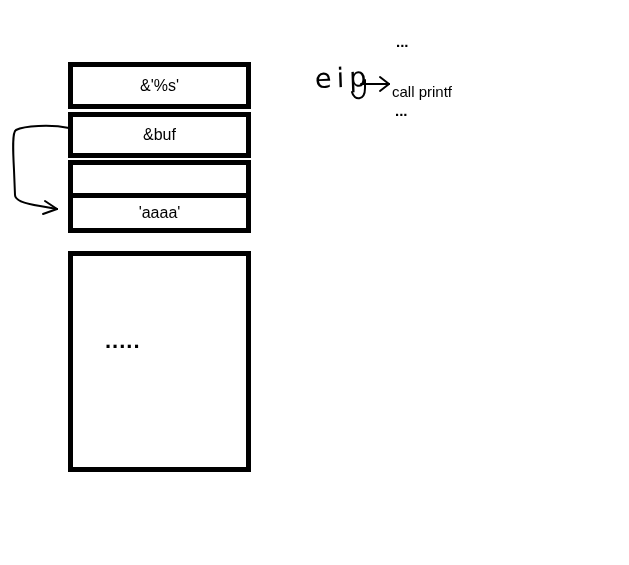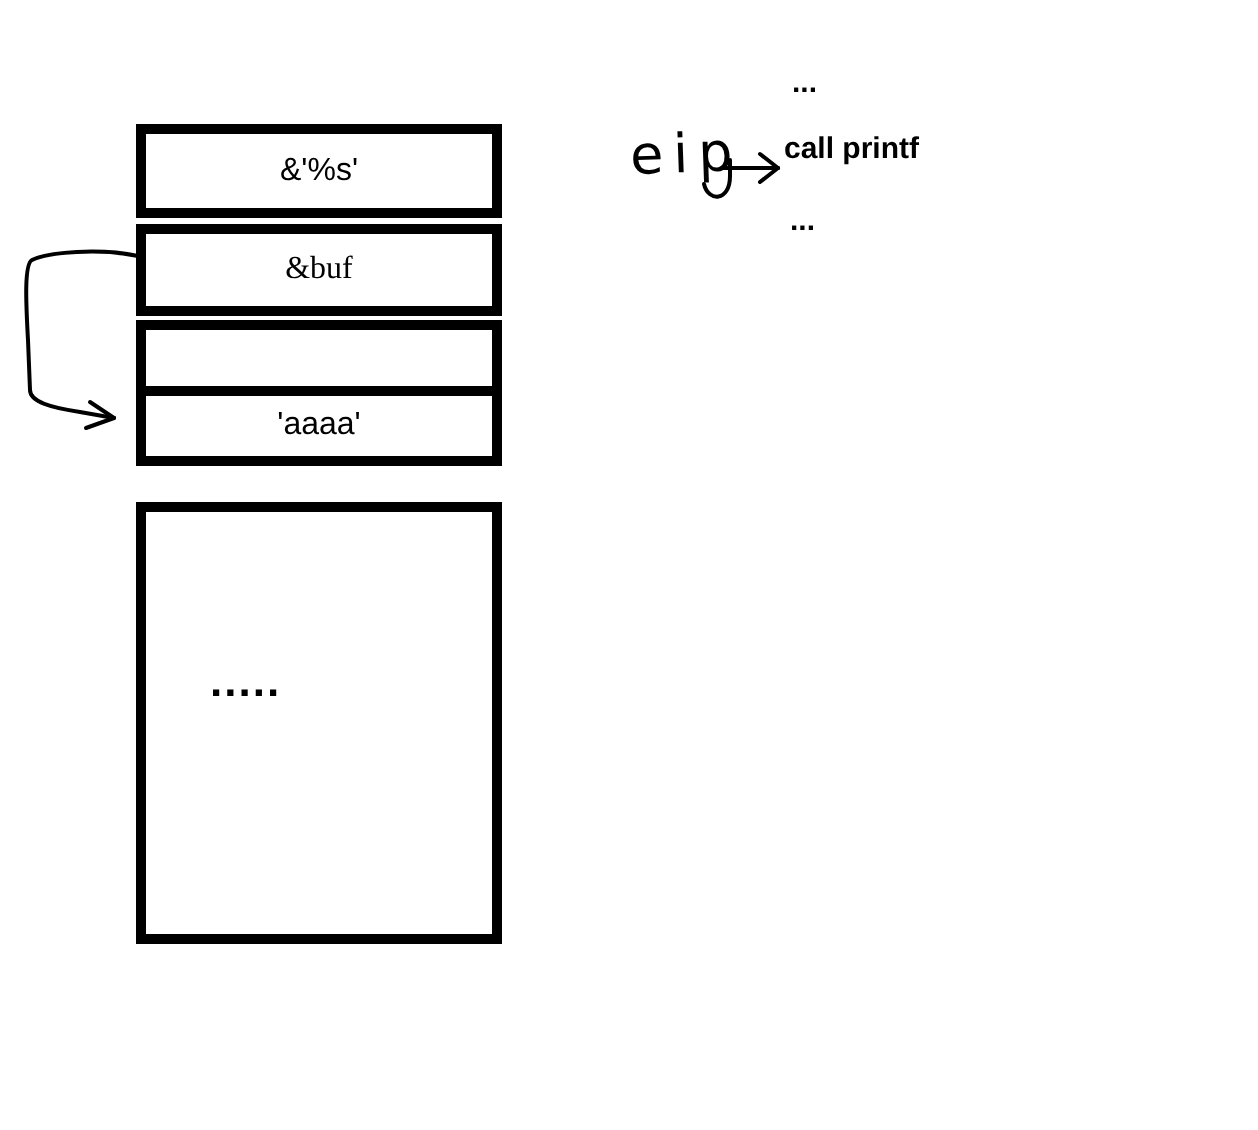--- a/index.html
+++ b/index.html
@@ -20,21 +20,21 @@
     left: 68px;
     width: 183px;
     border: 5px solid #000000;
     background: #ffffff;
     display: flex;
     align-items: center;
     justify-content: center;
     font-size: 16px;
   }
   .box-1 { top: 62px;  height: 47px; }
-  .box-2 { top: 112px; height: 46px; font-family: Liberation Serif, serif; }
+  .box-2 { top: 112px; height: 46px; }
   .box-3 { top: 160px; height: 49px; }
   .box-4 { top: 193px; height: 40px; }
   .box-5 { top: 251px; height: 221px; justify-content: flex-start; align-items: flex-start; }
   .box-5 .dots {
     margin-left: 32px;
     margin-top: 72px;
     font-size: 22px;
     font-weight: bold;
     letter-spacing: 1px;
   }
@@ -43,23 +43,22 @@
     left: 315px;
     top: 62px;
     font-size: 27px;
     letter-spacing: 5px;
     transform: rotate(-2deg);
     font-family: "DejaVu Sans", sans-serif;
   }
   .call-printf {
     position: absolute;
     left: 392px;
-    top: 66px;
+    top: 83px;
     font-size: 15px;
-    font-weight: bold;
   }
   .dots-top {
     position: absolute;
     left: 396px;
     top: 33px;
     font-size: 15px;
     font-weight: bold;
   }
   .dots-bottom {
     position: absolute;

